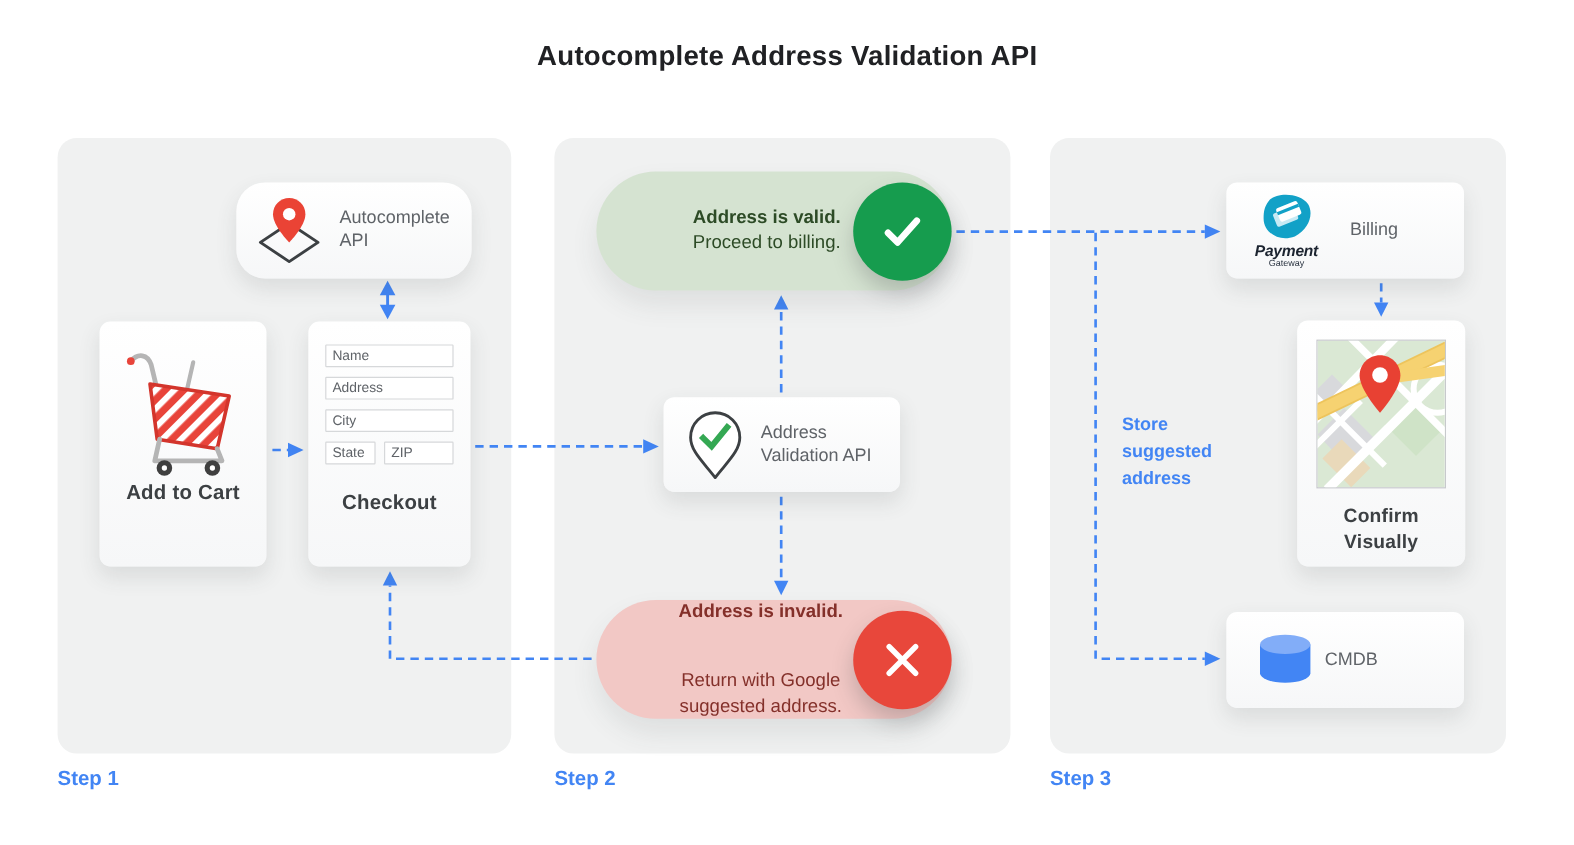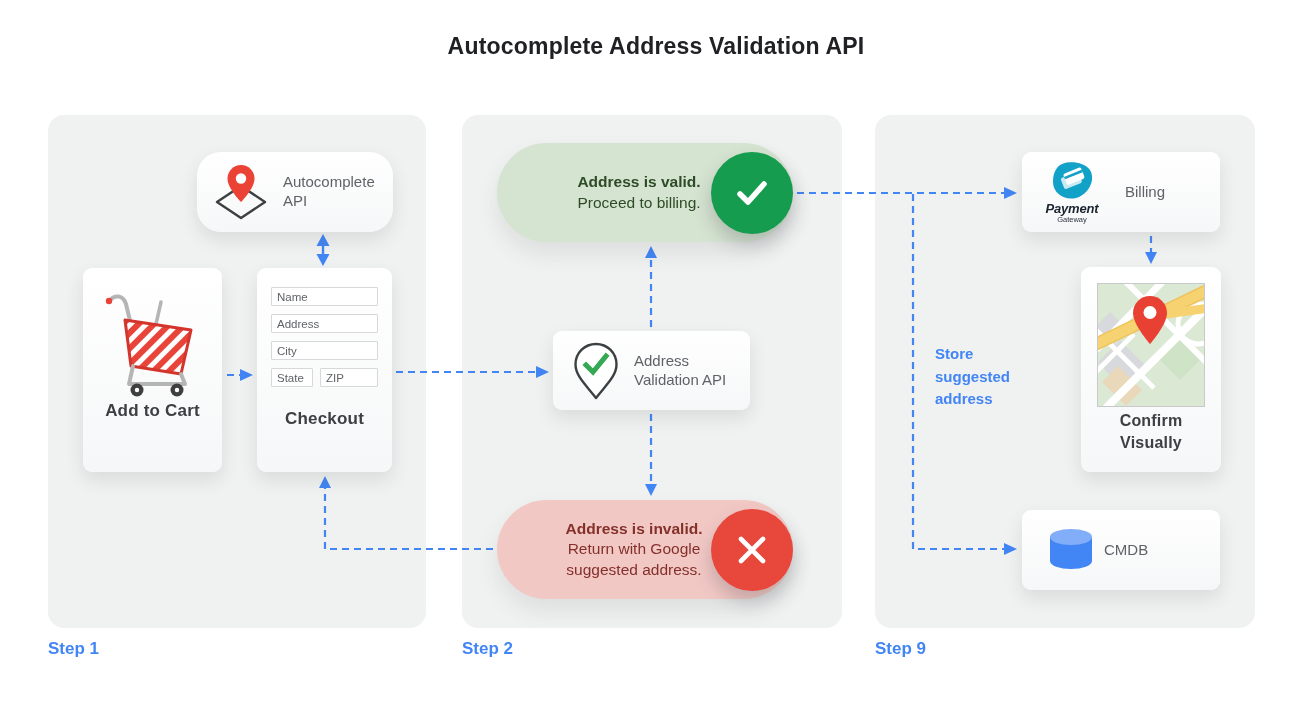--- a/index.html
+++ b/index.html
@@ -37,37 +37,37 @@
   .field::placeholder { color:#5f6368; opacity:1; }
   .field-row { display:flex; gap:7px; }
   .field-state { width:42px; } .field-zip { flex:1; }
   .checkout-card .caption { margin-top:14px; }
 
   .pill { position:absolute; width:296px; height:99px; border-radius:49.5px; box-shadow:0 12px 22px rgba(60,64,67,.10); }
   .pill-valid { left:497px; top:143px; background:#d5e3d1; }
   .pill-invalid { left:497px; top:500px; background:#f2c8c5; }
   .pill-text { position:absolute; top:0; height:100%; display:flex; flex-direction:column; justify-content:center; text-align:center; font-size:15.5px; line-height:1.32; }
   .pill-valid .pill-text { left:62px; width:160px; color:#2d4b26; }
-  .pill-invalid .pill-text { left:52px; width:170px; color:#84302a; }
+  .pill-invalid .pill-text { left:52px; width:170px; color:#84302a;justify-content:space-between; }
   .pill-title { font-weight:700; }
   .circle-badge { position:absolute; top:8.5px; left:214px; width:82px; height:82px; border-radius:50%;
     display:flex; align-items:center; justify-content:center; box-shadow:0 10px 18px rgba(60,64,67,.25); }
   .circle-green { background:#169c4e; }
   .circle-red { background:#e8473b; }
 
   .billing-card { left:1022px; top:152px; width:198px; height:80px; padding-left:17px; gap:20px; }
   .cmdb-card { left:1022px; top:510px; width:198px; height:80px; padding-left:26px; gap:10px; }
 
   .pg-logo { display:flex; flex-direction:column; align-items:center; width:66px; }
   .pg-title { font-size:13px; font-weight:700; font-style:italic; color:#1c2430; line-height:1; margin-top:1px; letter-spacing:-.2px; }
   .pg-sub { font-size:7.5px; color:#2a3340; line-height:1.2; margin-left:0; }
 
   .confirm-card { left:1081px; top:267px; width:140px; height:205px; display:flex; flex-direction:column; align-items:center; padding-top:16px; }
   .map-frame { width:108px; height:124px; border:1px solid #c7c9cc; }
-  .confirm-card .caption { margin-top:3px; font-size:16px; line-height:1.35; }
+  .confirm-card .caption { margin-top:13px; font-size:16px; line-height:1.35; }
 
   .store-label { position:absolute; left:935px; top:343px; width:96px; color:#4285f4; font-size:15px; font-weight:700; line-height:1.5; }
 
   .arrows { position:absolute; left:0; top:0; width:1312px; height:704px; pointer-events:none; }
   .dash { stroke:#4285f4; stroke-width:2.2; fill:none; stroke-dasharray:7 5; }
   .solid { stroke:#4285f4; stroke-width:2.4; fill:none; }
   .head { fill:#4285f4; }
 
   .icon { display:inline-flex; flex:none; }
 </style>
@@ -257,15 +257,15 @@
       <svg width="46" height="46" viewBox="0 0 46 46">
         <path d="M2,10 L2,34 A21,8 0 0 0 44,34 L44,10 Z" fill="#4285f4"></path>
         <ellipse cx="23" cy="10" rx="21" ry="8" fill="#82adf8"></ellipse>
       </svg>
     </span>
     <span class="label-gray">CMDB</span>
   </div>
 
   <div class="store-label">Store suggested address</div>
 
-  <div class="step-label step-3">Step 9</div>
+  <div class="step-label step-3">Step 3</div>
 
 </div>
 
 </body></html>

